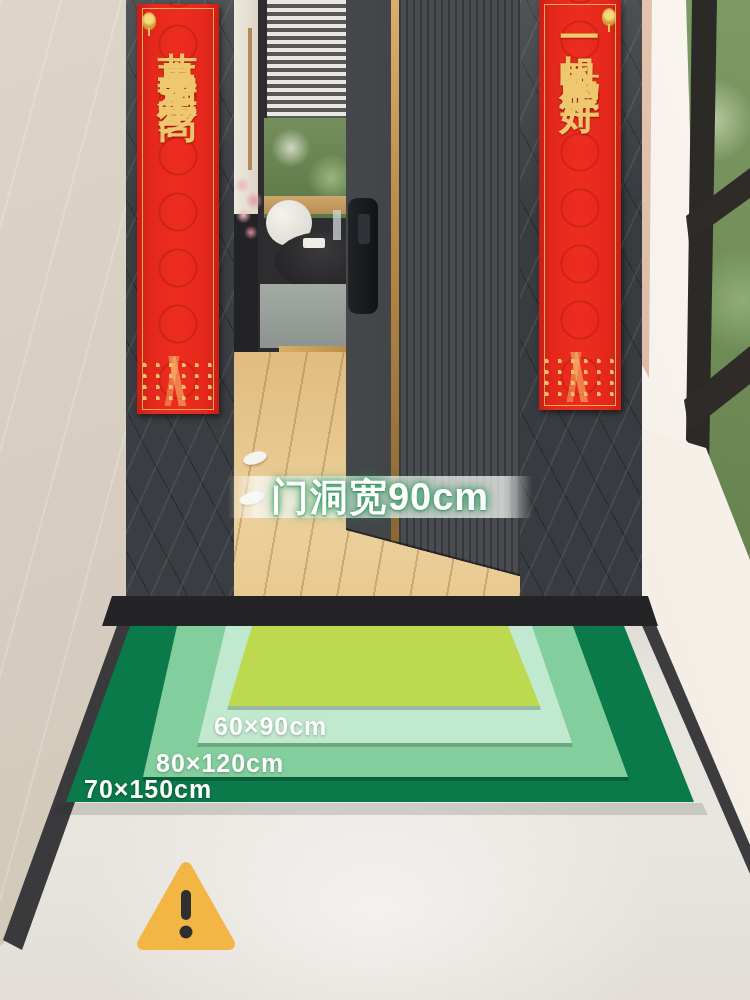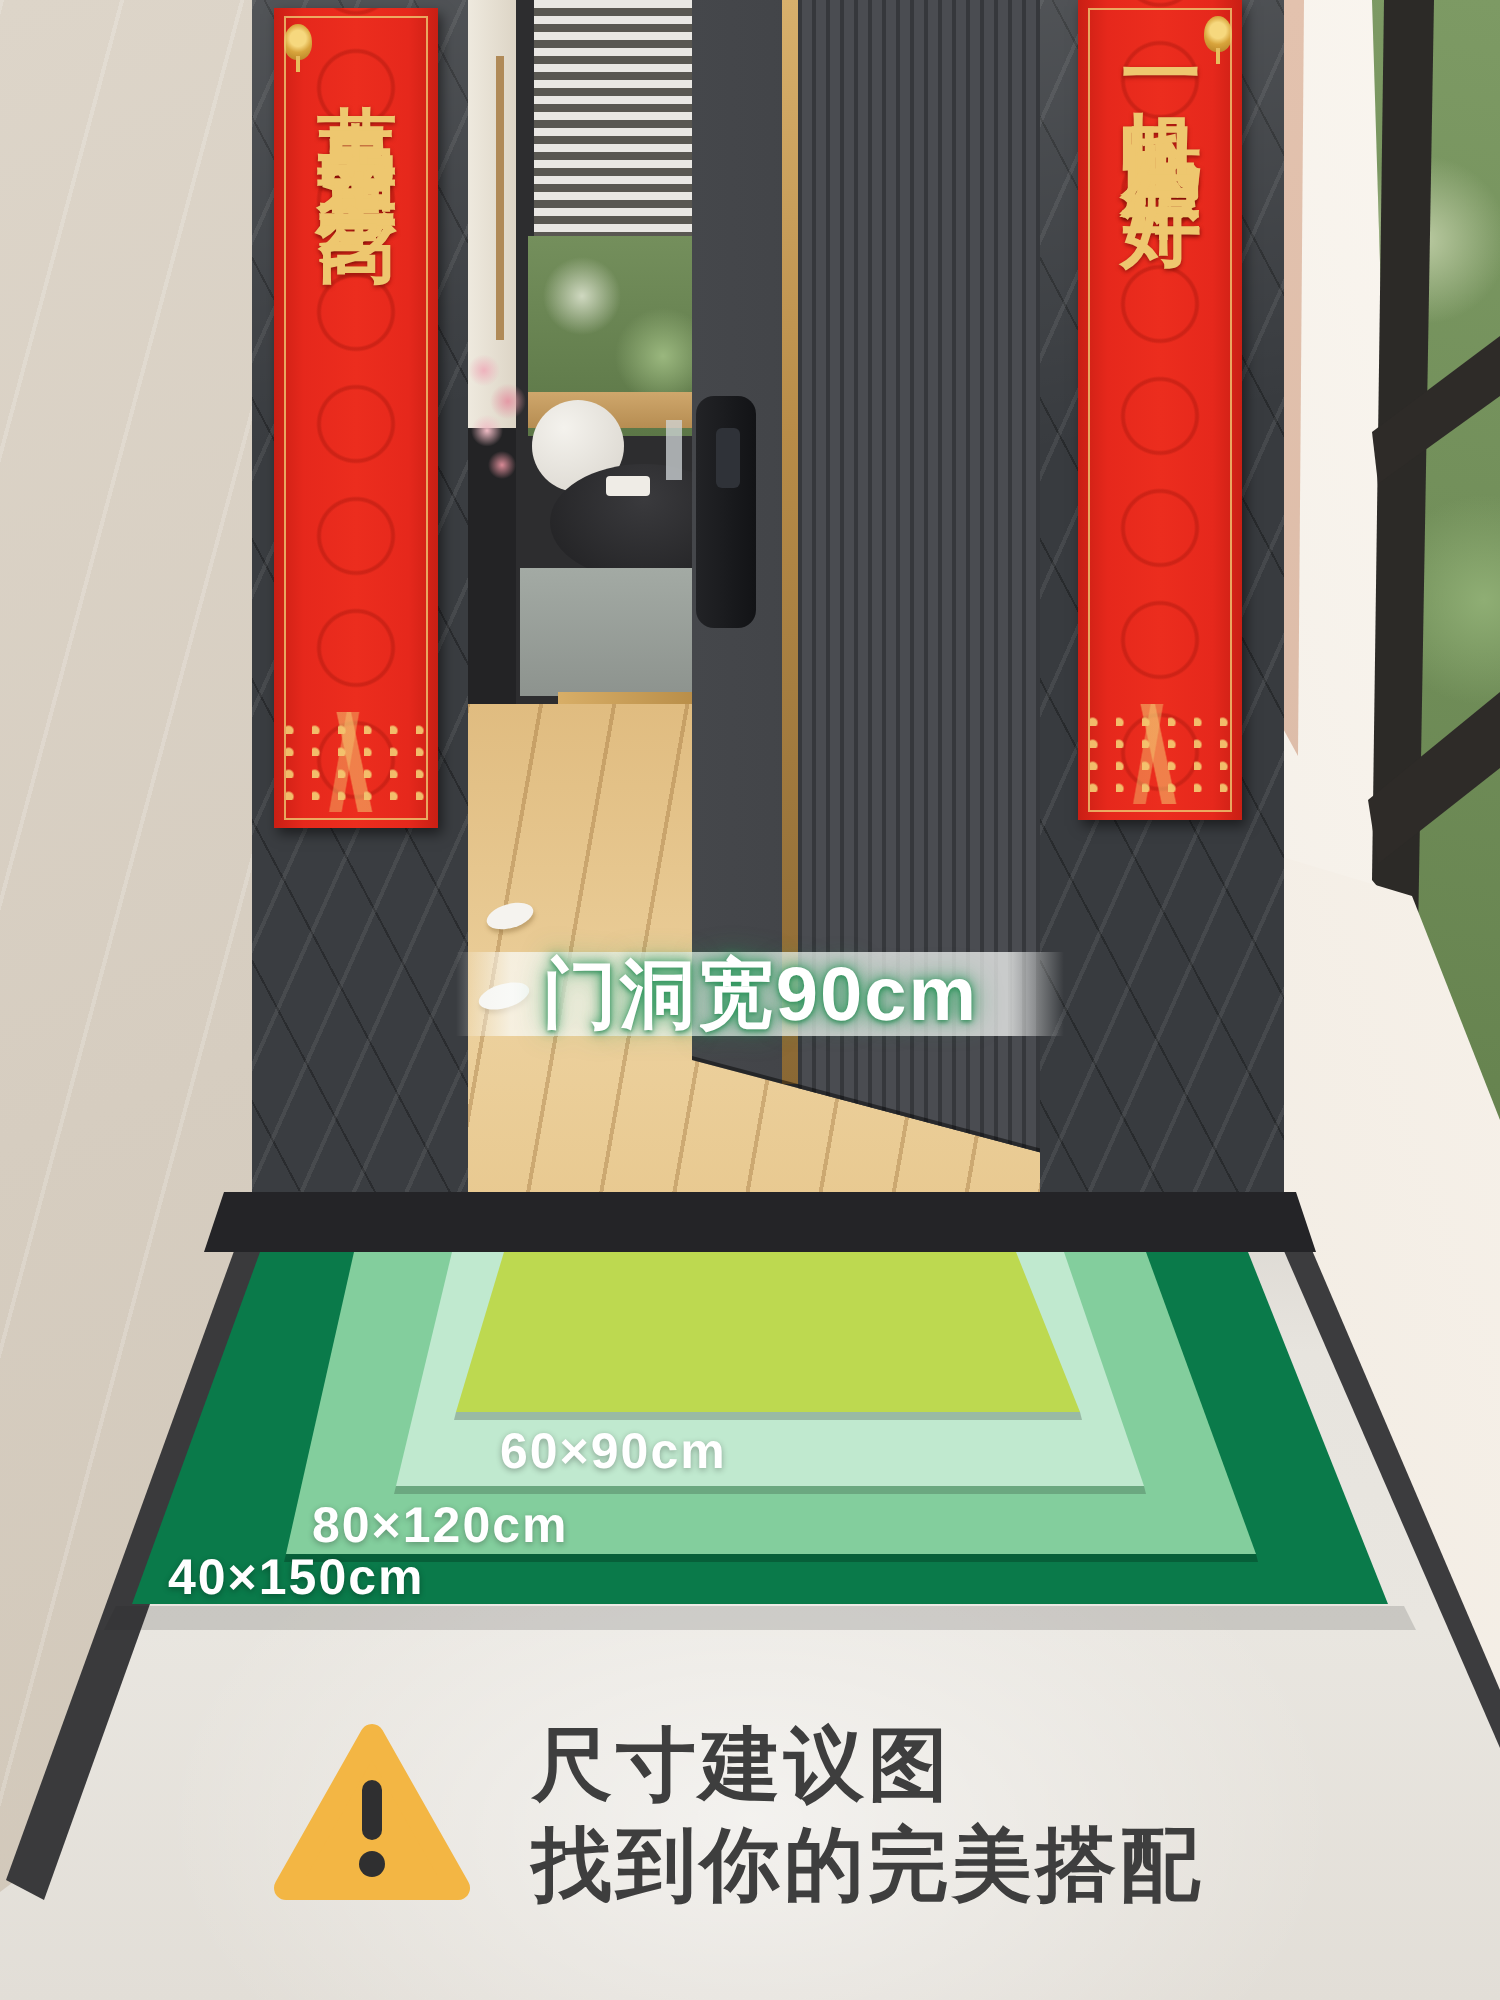--- a/index.html
+++ b/index.html
@@ -196,31 +196,27 @@
     <polygon points="58,803 702,803 708,815 52,815" fill="rgba(40,40,40,0.16)"></polygon>
     <polygon points="130,626 624,626 694,802 66,802" fill="#0a7a4a"></polygon>
     <polygon points="177,626 573,626 628,777 143,777" fill="#83ce9d"></polygon>
     <polygon points="143,777 628,777 629,781 142,781" fill="rgba(0,0,0,0.22)"></polygon>
     <polygon points="226,626 532,626 572,743 198,743" fill="#c0e9cf"></polygon>
     <polygon points="198,743 572,743 573,747 197,747" fill="rgba(0,0,0,0.18)"></polygon>
     <polygon points="252,626 508,626 540,706 228,706" fill="#bdd950"></polygon>
     <polygon points="228,706 540,706 541,710 227,710" fill="rgba(0,0,0,0.20)"></polygon>
   </svg>
 
-  <div class="mat-label" style="left:214px;top:712px;margin-left:36px;">60×90cm</div>
+  <div class="mat-label" style="left:214px;top:712px;">60×90cm</div>
   <div class="mat-label" style="left:156px;top:749px;text-align:center;">80×120cm</div>
-  <div class="mat-label" style="left:84px;top:775px;">40×150cm</div>
+  <div class="mat-label" style="left:84px;top:775px;">70×150cm</div>
 
   <div class="door-width-band">
     <span class="door-width-text">门洞宽90cm</span>
   </div>
 
   <svg class="footer-icon" viewBox="0 0 100 94">
     <path d="M50 8 L93 84 L7 84 Z" fill="#f3b644" stroke="#f3b644" stroke-width="12" stroke-linejoin="round"></path>
     <rect x="45" y="30" width="10" height="30" rx="5" fill="#2f2f30"></rect>
     <circle cx="50" cy="72" r="6.5" fill="#2f2f30"></circle>
   </svg>
-  <div class="footer-text">
-    <div>尺寸建议图</div>
-    <div>找到你的完美搭配</div>
-  </div>
 
 </div>
 
 </body></html>

